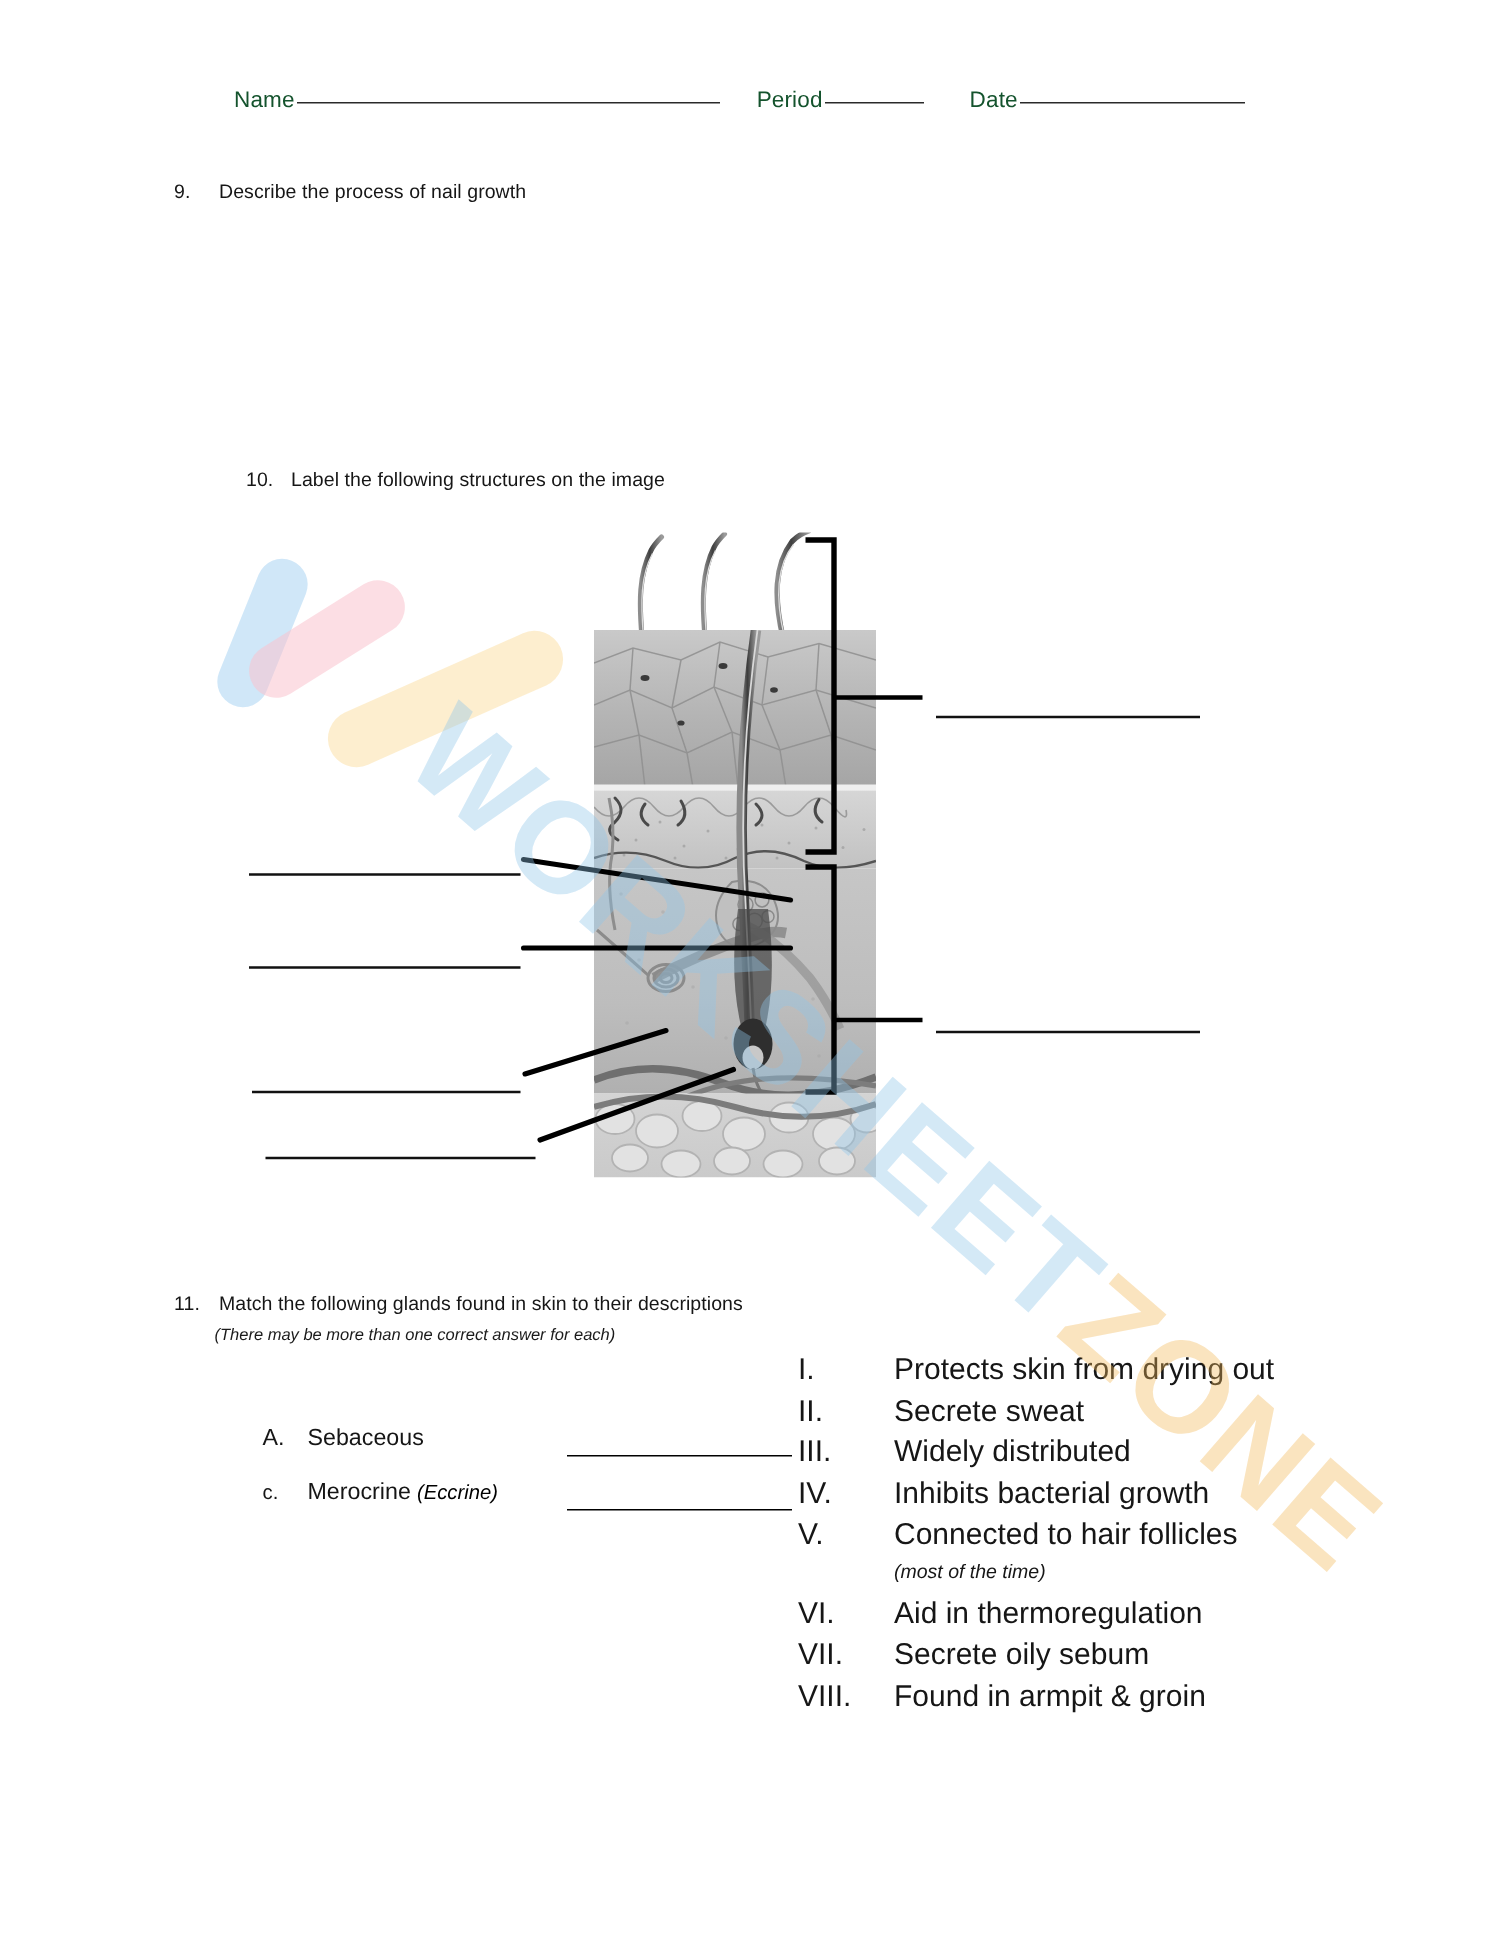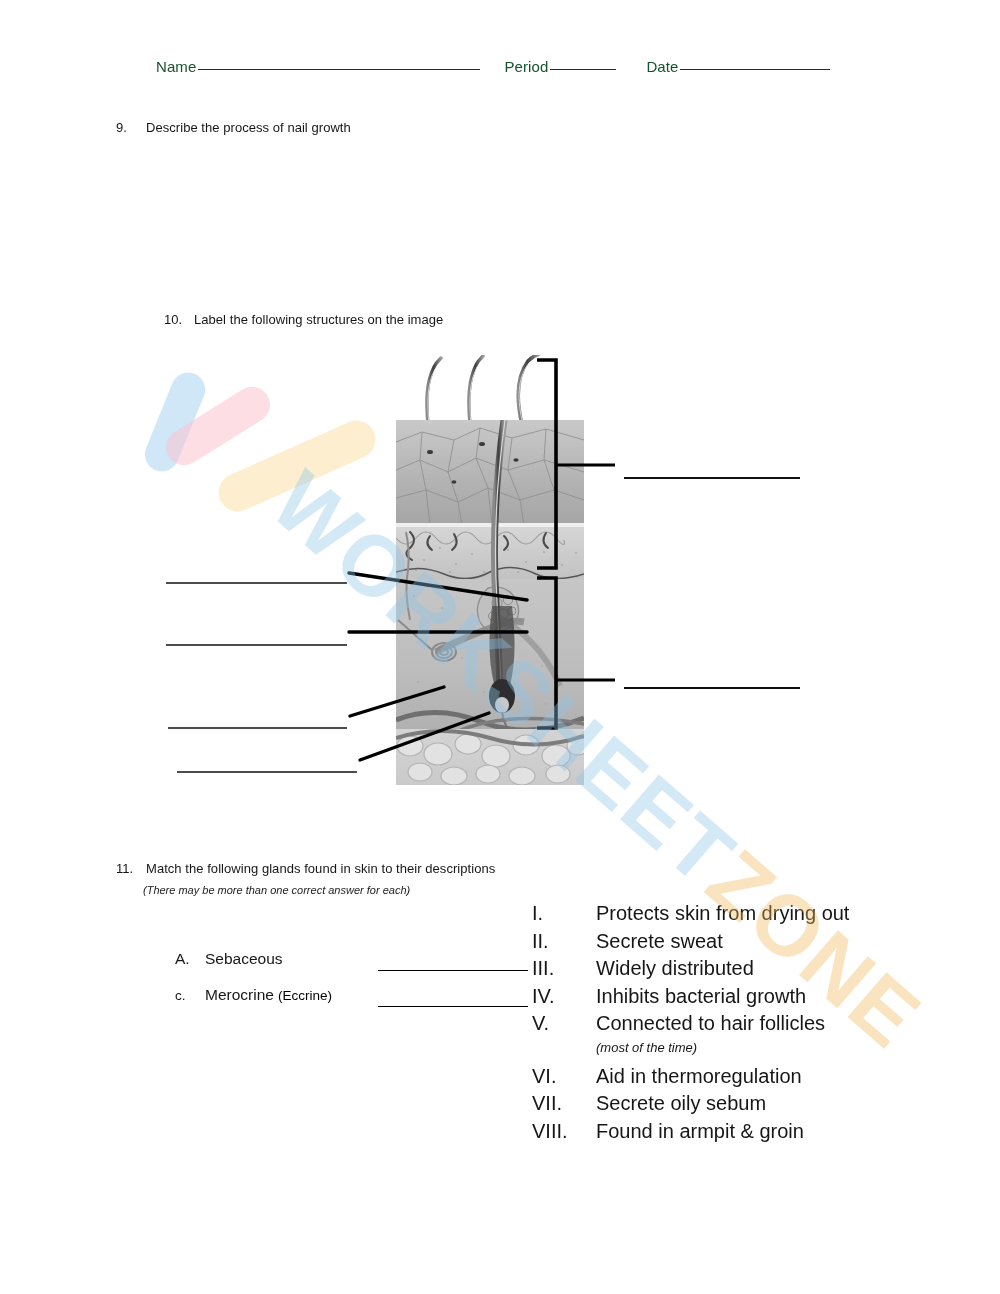--- a/index.html
+++ b/index.html
@@ -120,20 +120,21 @@
     white-space: nowrap;
   }
   .gland-row .gl {
     display: inline-block;
     width: 30px;
     color: #161616;
   }
   .gland-row .gl.small { font-size: 13.5px; }
   .gland-row .gname { color: #161616; }
   .gland-row .galt {
+    font-style: italic;
     font-size: 13.5px;
     margin-left: 4px;
   }
   .gland-row .gblank {
     position: absolute;
     left: 203px;
     top: 20px;
     width: 150px;
     border-bottom: 1.6px solid #000;
   }

